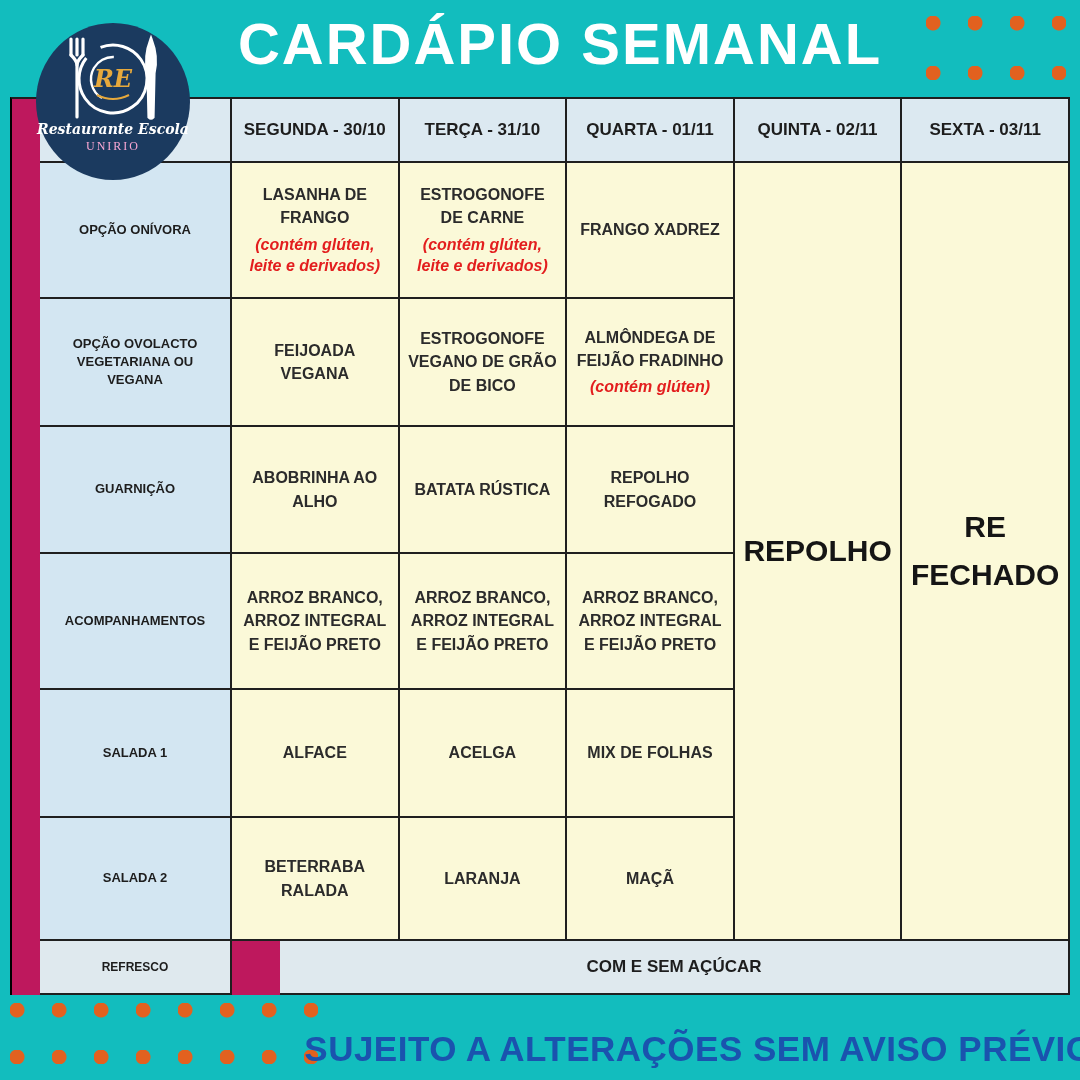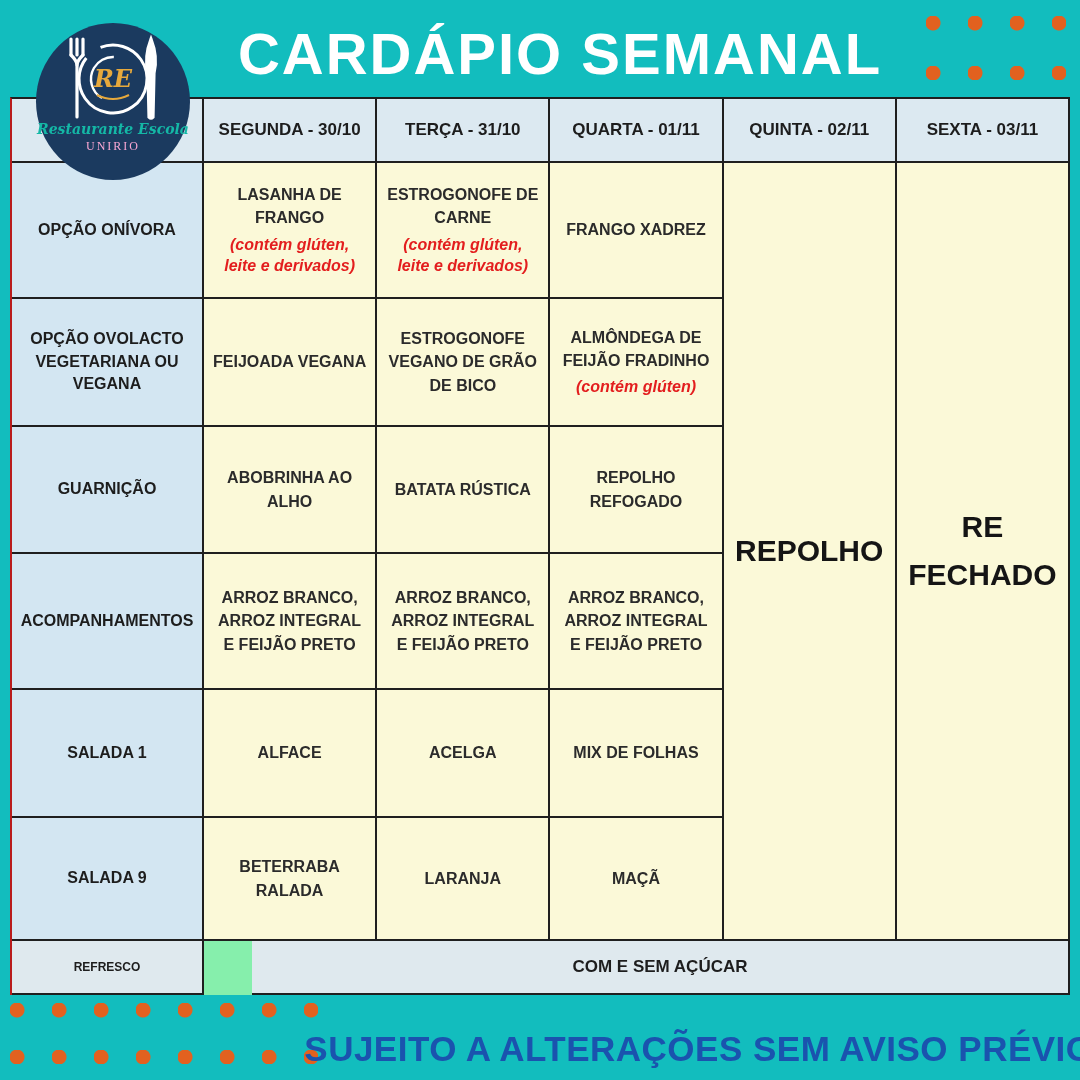--- a/index.html
+++ b/index.html
@@ -4,21 +4,21 @@
 <style>
   html,body{margin:0;padding:0;background:#555;}
   .canvas{
     position:relative;width:1080px;height:1080px;overflow:hidden;
     background:#12BDBE;
     font-family:"Liberation Sans","DejaVu Sans",sans-serif;
     -webkit-font-smoothing:antialiased;
   }
   
   .title{
-    position:absolute;left:195px;top:14px;width:730px;height:78px;
+    position:absolute;left:195px;top:4px;width:730px;height:78px;
     display:flex;align-items:center;justify-content:center;
     color:#FFFFFF;font-size:58px;font-weight:800;letter-spacing:2px;
     white-space:nowrap;
   }
   
   .dots{position:absolute;}
   .dots-tr{
     left:926px;top:16px;width:140px;height:64px;
     background-image:radial-gradient(circle at 7px 7px,#E2611F 7px,rgba(0,0,0,0) 8px);
     background-size:42px 50px;
@@ -31,43 +31,44 @@
   
   .logo{
     position:absolute;left:36px;top:23px;width:154px;height:157px;
     background:#1B3A5F;border-radius:50%;z-index:5;
     display:flex;flex-direction:column;align-items:center;
   }
   .logo svg{display:block;margin-top:8px;}
   .logo-name{
     margin-top:-6px;
     font-family:"DejaVu Serif",serif;font-style:italic;font-weight:bold;
-    color:#14b8a6;font-size:14px;white-space:nowrap;
+    color:#ffffff;font-size:14px;white-space:nowrap;
   }
   .logo-org{
     font-family:"Liberation Serif",serif;color:#f9a8d4;font-size:12px;
     letter-spacing:2px;margin-top:2px;
   }
   
   .menu-table{
     position:absolute;left:10px;top:97px;width:1060px;height:898px;
     display:grid;box-sizing:border-box;
     grid-template-columns:192px repeat(5,1fr);
     grid-template-rows:64px 136px 128px 127px 136px 128px 123px auto;
-    border-top:2px solid #1f1f1f;border-left:2px solid #b91c1c;
-    background:#86efac;
+    border-top:2px solid #1f1f1f;border-left:2px solid #000000;
+    background:#be185d;
+    padding-left:28px;
   }
   .cell{
     border-right:2px solid #1f1f1f;border-bottom:2px solid #1f1f1f;
     display:flex;flex-direction:column;align-items:center;justify-content:center;
     text-align:center;padding:4px 8px;box-sizing:border-box;
     color:#2b2b2b;
   }
   .hd{background:#DCE9F1;font-size:17px;font-weight:700;color:#1d1d1d;}
-  .lab{background:#D3E6F2;font-size:16px;font-weight:700;color:#1d1d1d;line-height:1.4;}
+  .lab{background:#D3E6F2;font-size:13px;font-weight:700;color:#1d1d1d;line-height:1.4;}
   .yc{background:#FBF9D8;font-size:16px;font-weight:700;line-height:1.45;}
   .rf{background:#DFE9EE;font-size:12px;font-weight:700;color:#1d1d1d;}
   .note{color:#E31E1E;font-style:italic;font-weight:700;font-size:16px;line-height:1.35;margin-top:4px;}
   .note:empty{display:none;}
   .big{font-size:30px;font-weight:800;color:#151515;line-height:1.6;}
   
   .gr1{grid-row:1}.gr2{grid-row:2}.gr3{grid-row:3}.gr4{grid-row:4}
   .gr5{grid-row:5}.gr6{grid-row:6}.gr7{grid-row:7}.gr8{grid-row:8}
   .gc1{grid-column:1}.gc2{grid-column:2}.gc3{grid-column:3}.gc4{grid-column:4}
   .gc5{grid-column:5}.gc6{grid-column:6}
@@ -186,21 +187,21 @@
     <div class="cell yc gr6 gc2">
       <span>ALFACE</span>
     </div>
     <div class="cell yc gr6 gc3">
       <span>ACELGA</span>
     </div>
     <div class="cell yc gr6 gc4">
       <span>MIX DE FOLHAS</span>
     </div>
 
-    <div class="cell lab gr7 gc1">SALADA 9</div>
+    <div class="cell lab gr7 gc1">SALADA 2</div>
     <div class="cell yc gr7 gc2">
       <span>BETERRABA RALADA</span>
     </div>
     <div class="cell yc gr7 gc3">
       <span>LARANJA</span>
     </div>
     <div class="cell yc gr7 gc4">
       <span>MAÇÃ</span>
     </div>
 

